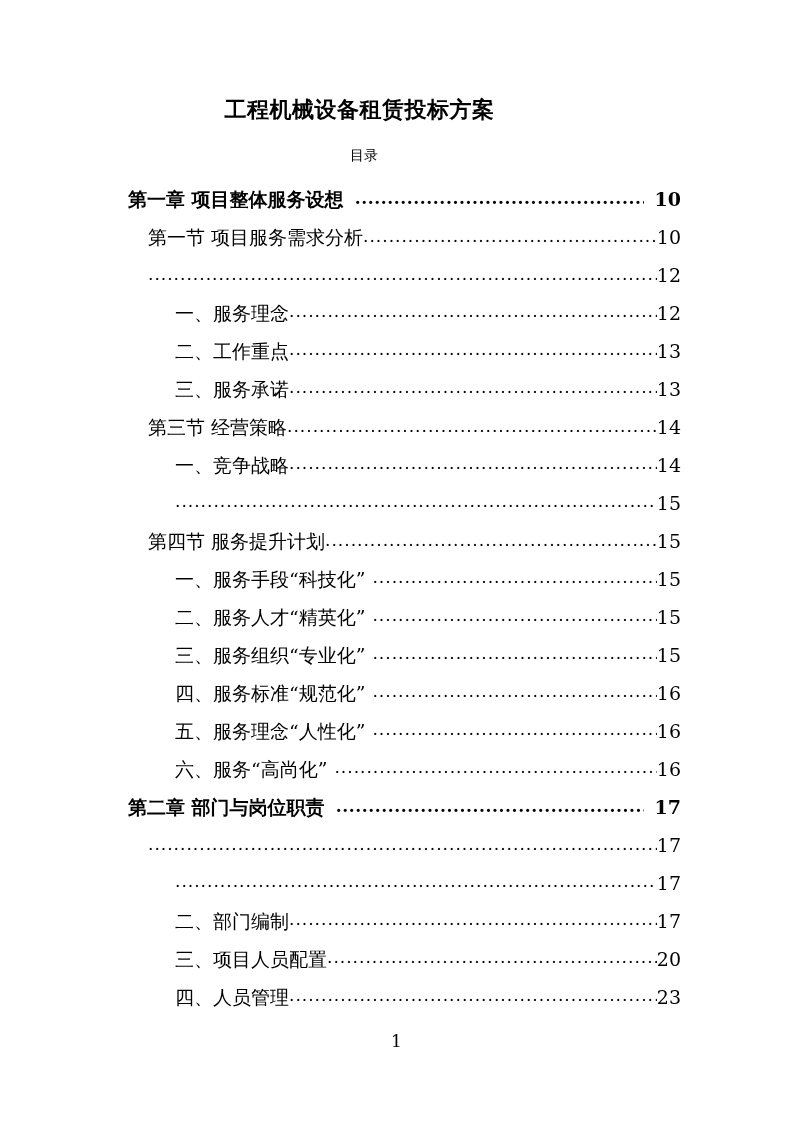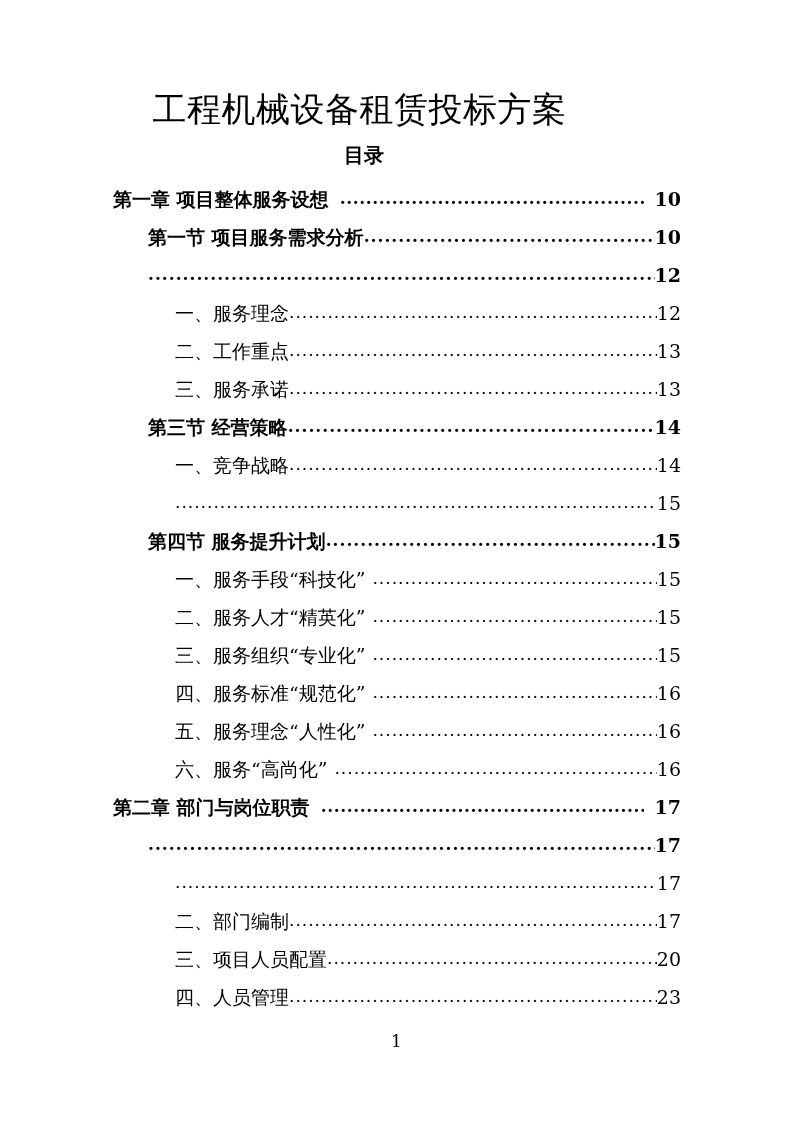--- a/index.html
+++ b/index.html
@@ -24,35 +24,35 @@
     height: 1122px;
     background: #ffffff;
   }
 
   .doc-title {
     position: absolute;
     left: 0;
     top: 88px;
     width: 719px;
     text-align: center;
-    font-size: 34px;
-    font-weight: normal;
+    font-size: 22px;
+    font-weight: bold;
     letter-spacing: 0.5px;
     line-height: 42px;
     white-space: nowrap;
   }
 
   .toc-heading {
     position: absolute;
     left: 0;
     top: 143px;
     width: 728px;
     text-align: center;
-    font-size: 20px;
-    font-weight: bold;
+    font-size: 14px;
+    font-weight: normal;
     line-height: 24px;
   }
 
   .toc {
     position: absolute;
     left: 113px;
     top: 180px;
     width: 568px;
   }
 
@@ -81,37 +81,38 @@
   }
 
   .toc-entry .pageno {
     flex: 0 0 auto;
     text-align: right;
     font-family: "DejaVu Serif", "Liberation Serif", serif;
   }
 
   
   .lvl1 {
-    margin-left: 0px;
+    margin-left: 15px;
     font-weight: bold;
     font-size: 19px;
     gap: 11px;
   }
   .lvl1 .pageno { font-weight: bold; }
   .lvl1 .dots { font-weight: bold; letter-spacing: 0.6px; }
 
   .lvl2 {
     margin-left: 35px;
-    font-weight: bold;
+    font-weight: normal;
     justify-content: flex-end;
   }
 
   .lvl3 {
     margin-left: 62px;
     font-weight: normal;
+    align-items: flex-end;
   }
 
   
   .gap-after .dots { margin-left: 7px; }
 
   .page-number {
     position: absolute;
     left: 0;
     top: 1030px;
     width: 793px;

